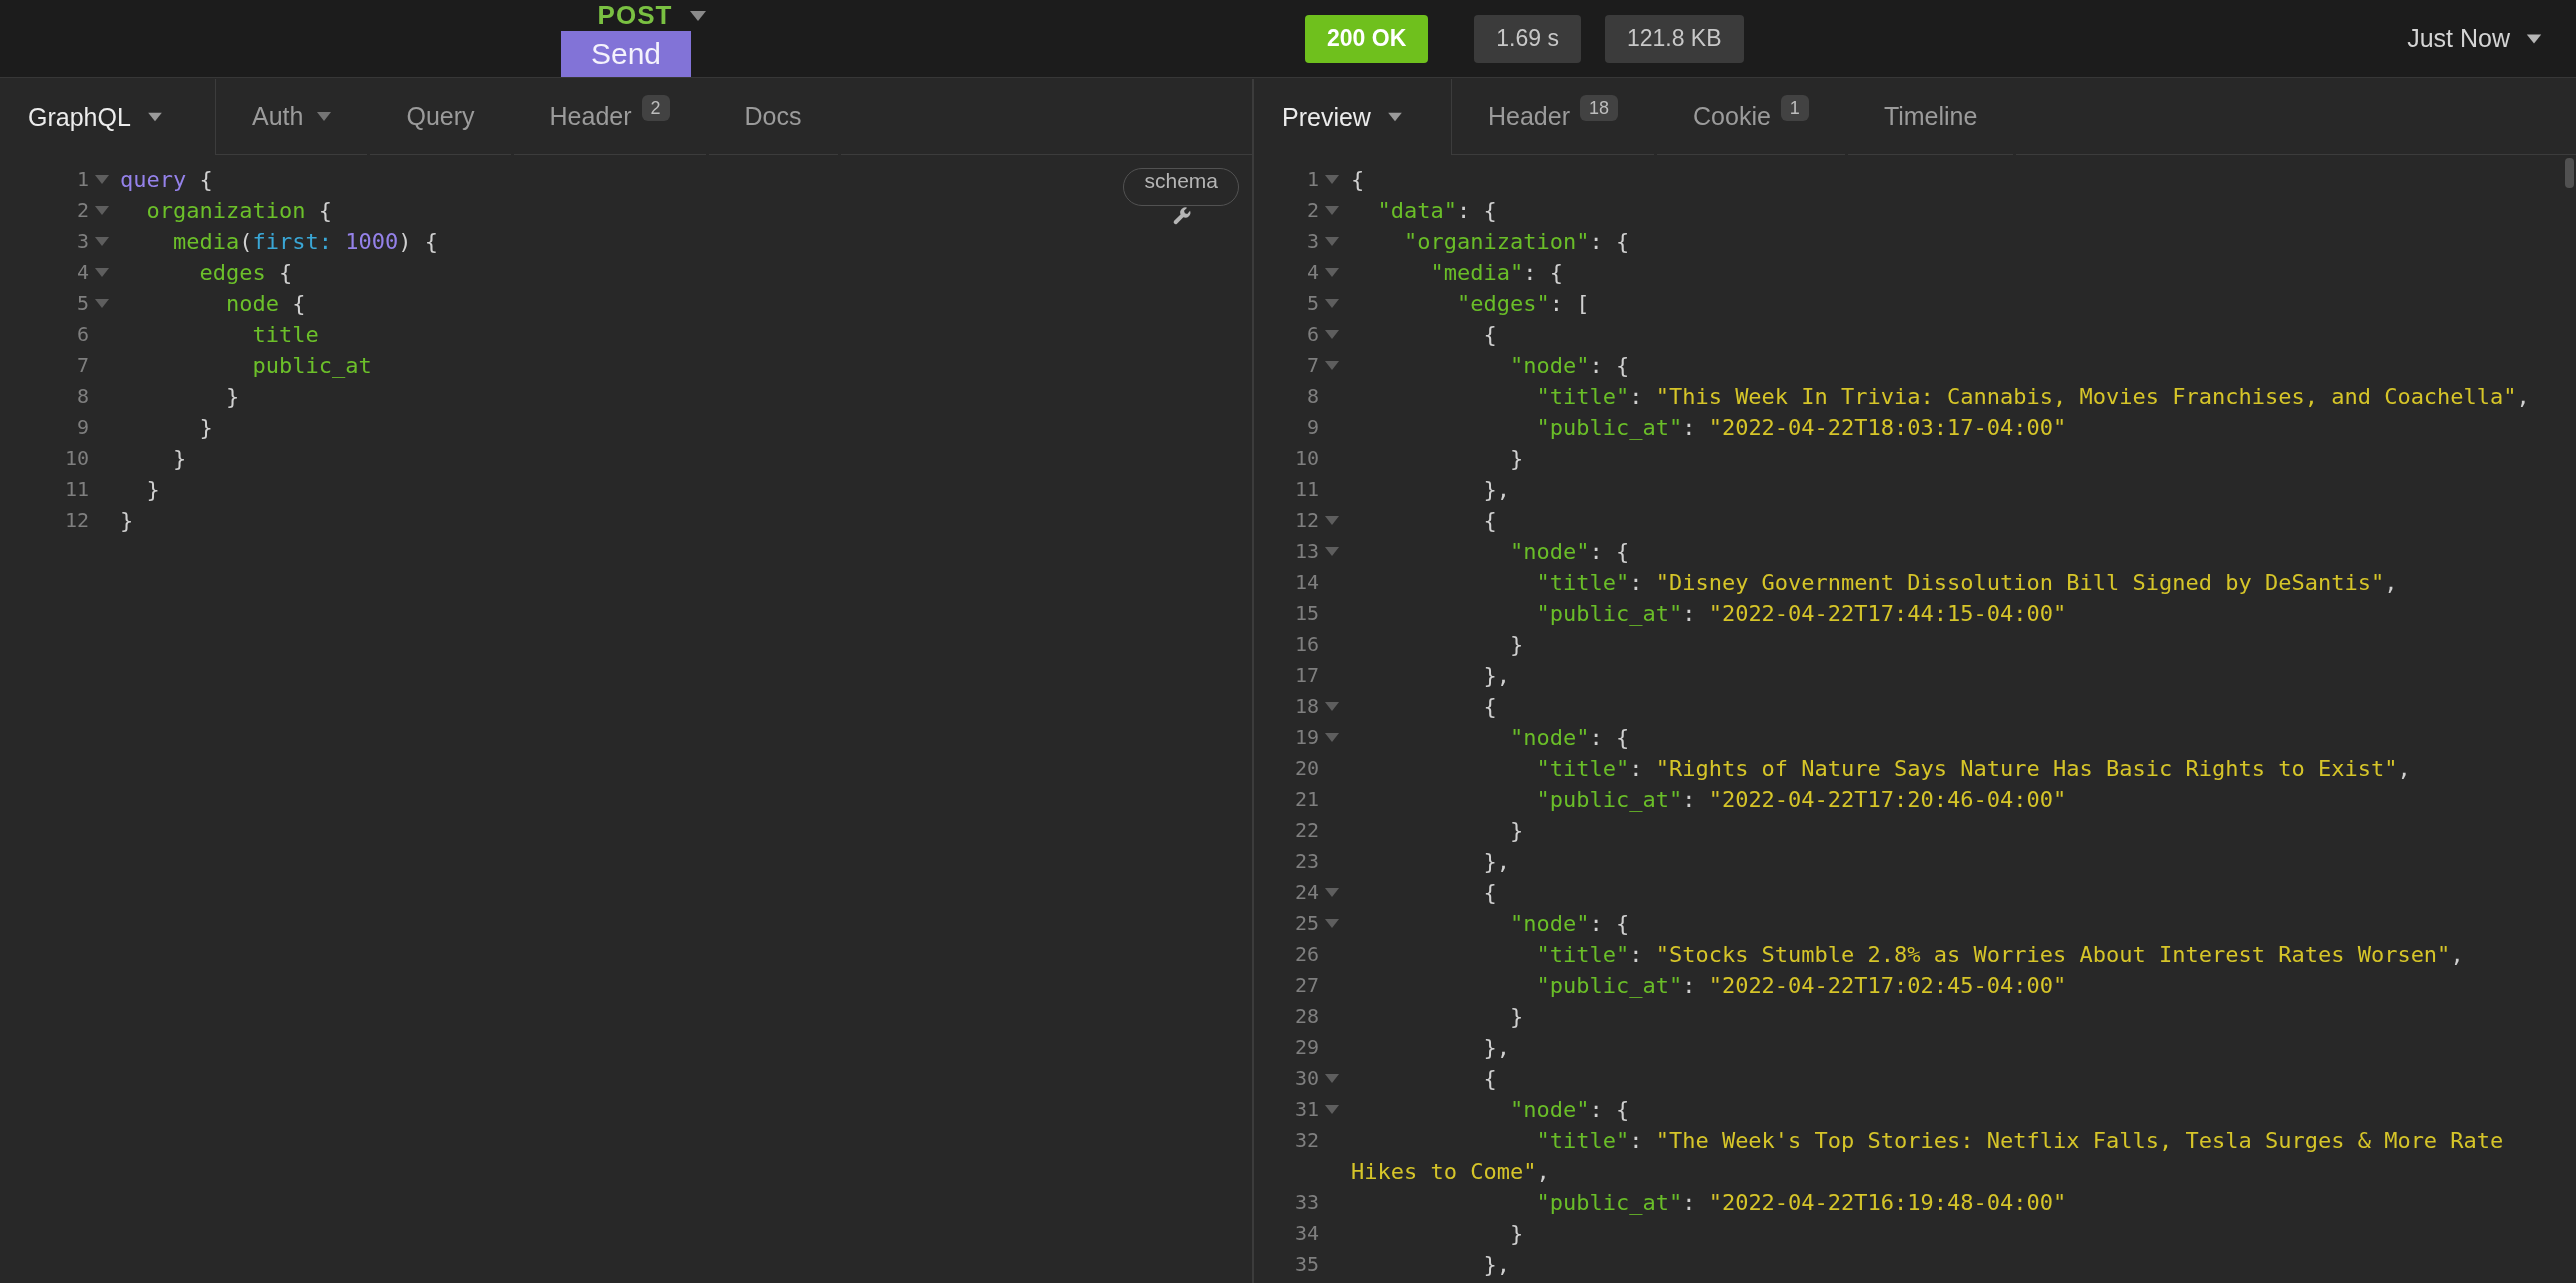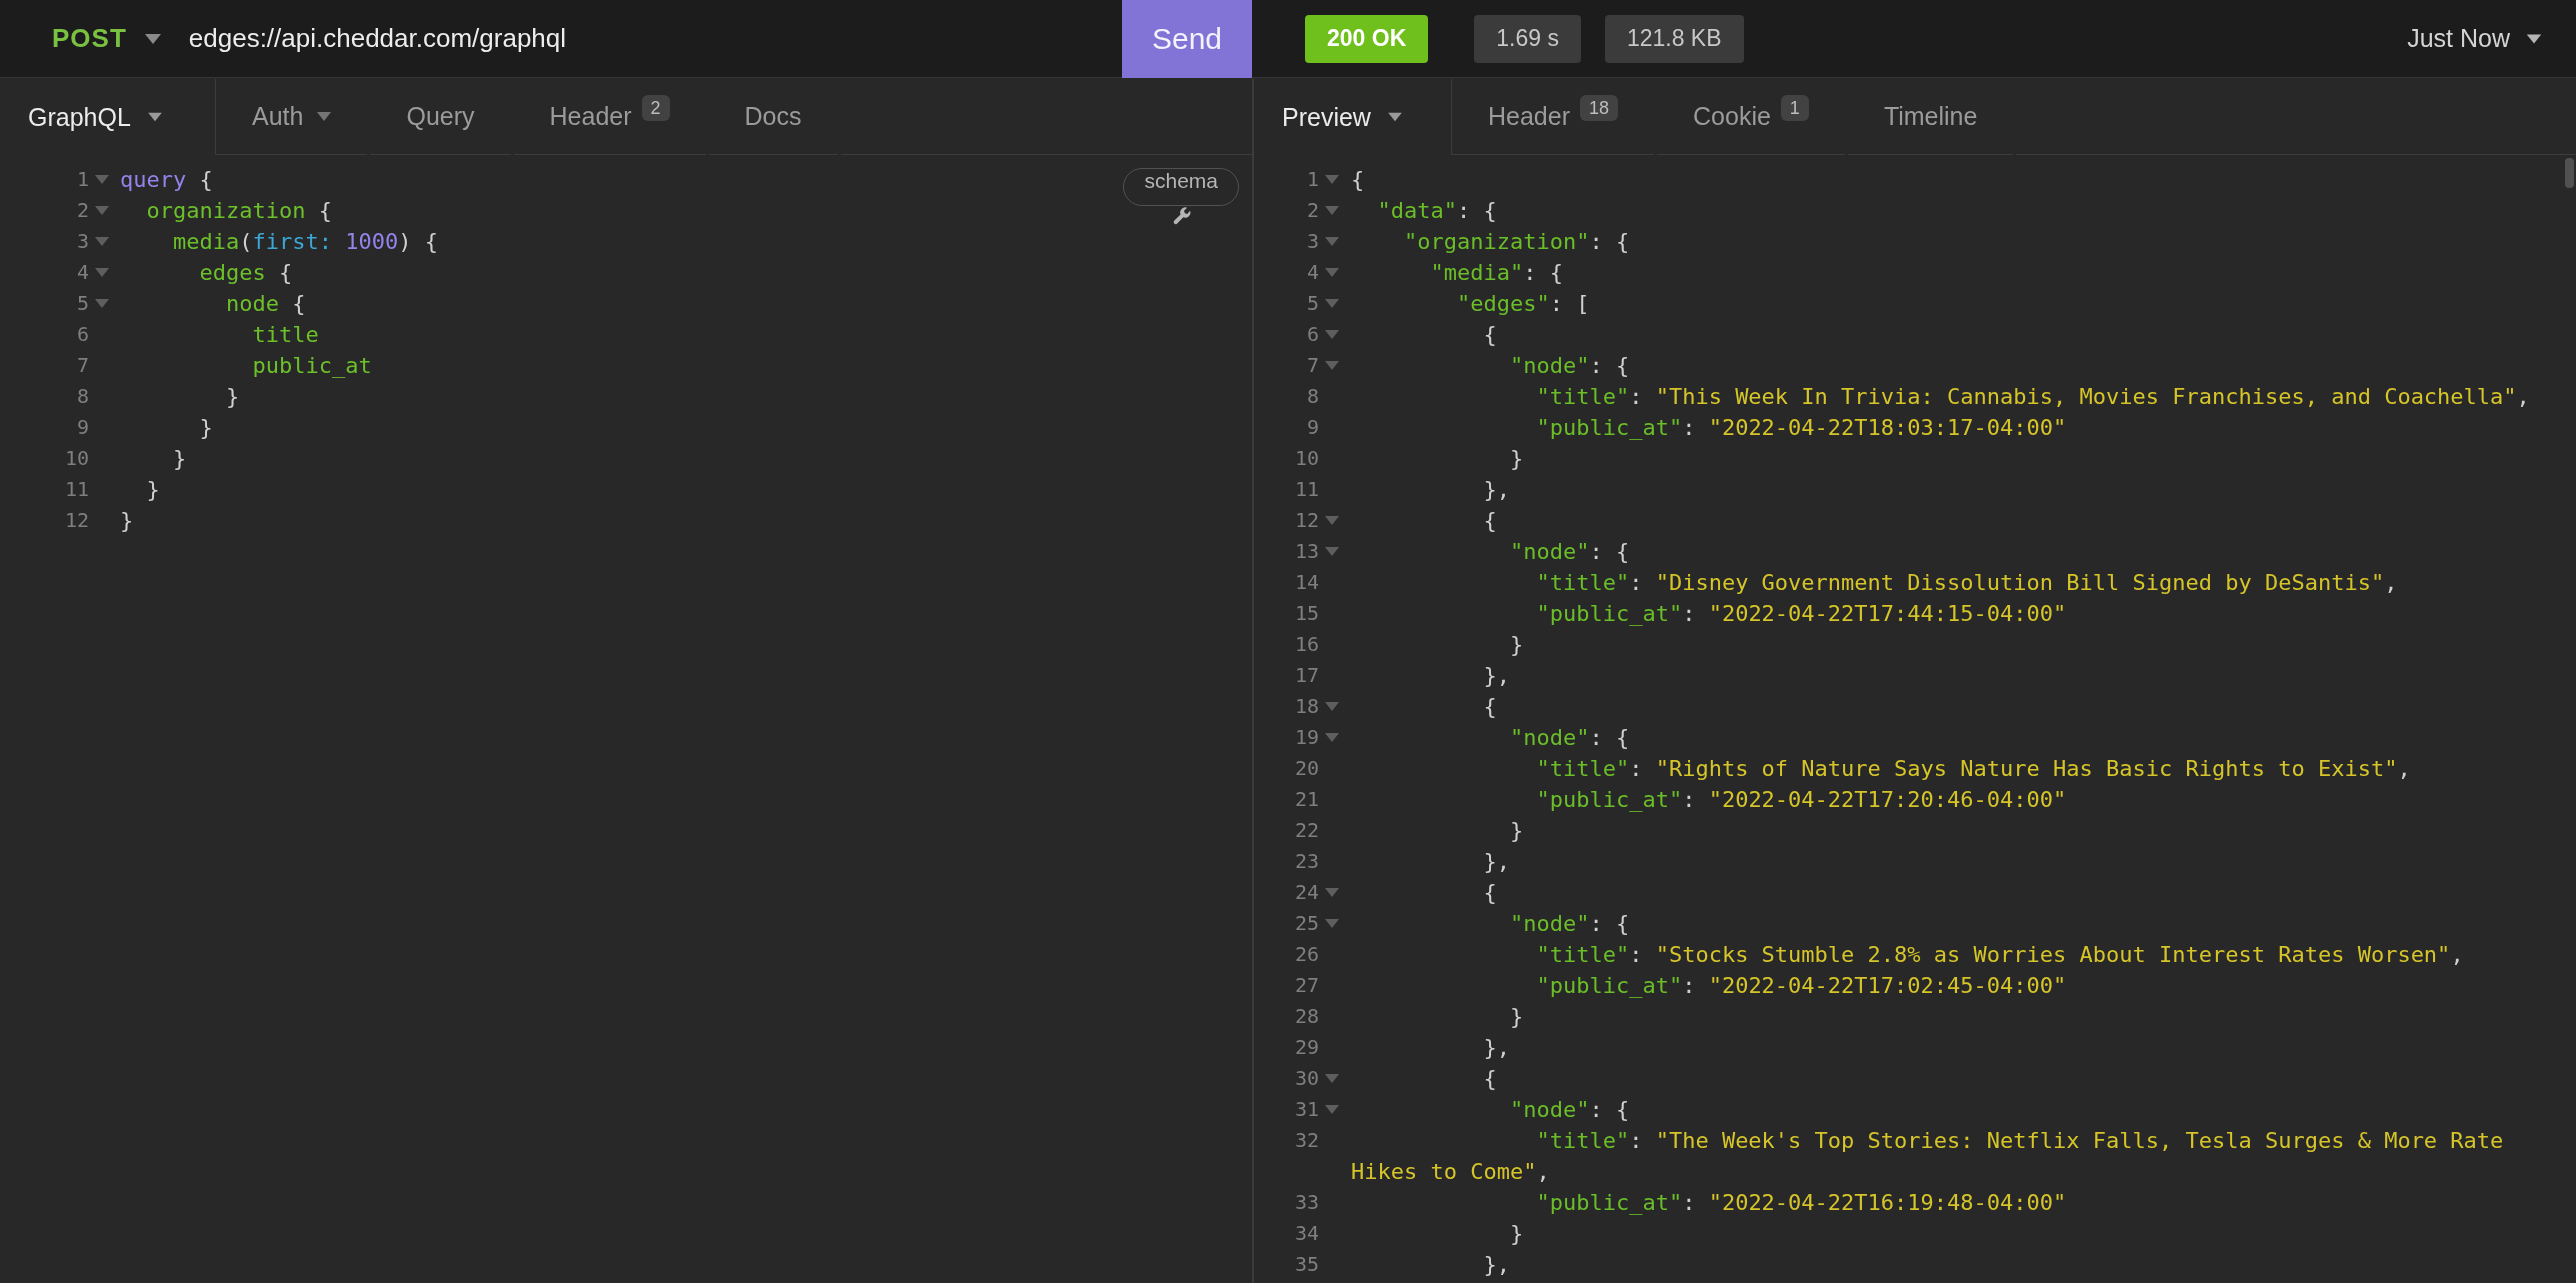--- a/index.html
+++ b/index.html
@@ -6,21 +6,21 @@
   html,body { background:#161616; }
   .app {
     position:relative; width:2576px; height:1283px; overflow:hidden;
     background:#282828; font-family:"Liberation Sans", sans-serif;
     -webkit-font-smoothing:antialiased;
   }
 
   
   .topbar { position:absolute; left:0; top:0; width:2576px; height:78px;
     background:#1c1c1c; display:flex; align-items:stretch; border-bottom:1px solid #373737; }
-  .urlrow { width:1252px; display:flex; align-items:center; }
+  .urlrow { width:1252px; display:flex; align-items:center;flex-direction:column; }
   .method { margin-left:52px; font-size:26px; font-weight:600; letter-spacing:1px; color:#7ac142;
     display:flex; align-items:center; cursor:pointer; }
   .caret { width:0; height:0; border-left:8px solid transparent; border-right:8px solid transparent;
     border-top:10px solid #8a8a8a; display:inline-block; }
   .method .caret { margin-left:18px; }
   .url { margin-left:28px; font-size:26px; color:#ededed; flex:1; white-space:nowrap; overflow:hidden; }
   .send { width:130px; height:78px; background:#8273d7; color:#f4f2fc; font-size:30px;
     display:flex; align-items:center; justify-content:center; cursor:pointer; }
   .statusrow { flex:1; display:flex; align-items:center;padding-left:21px; }
   .badge { height:48px; border-radius:4px; display:flex; align-items:center; padding:0 22px;

